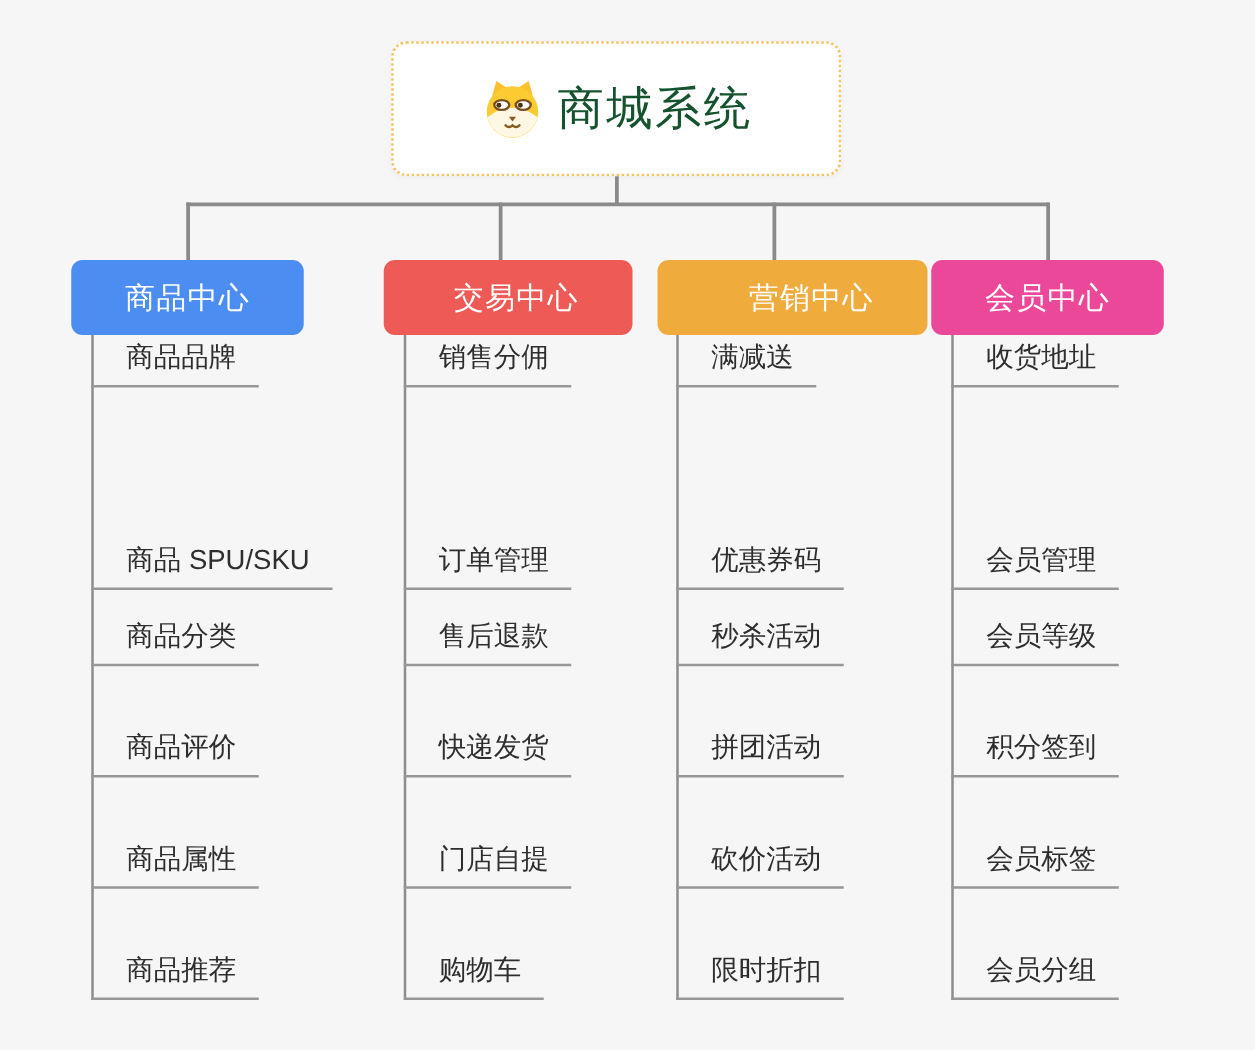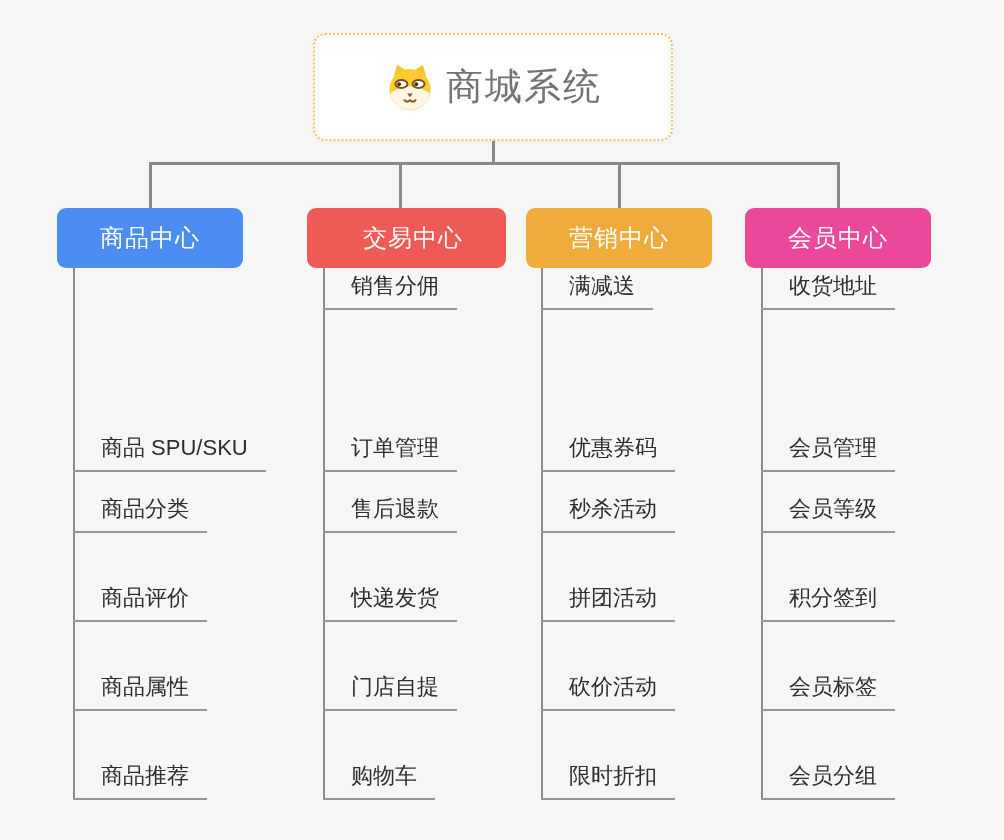--- a/index.html
+++ b/index.html
@@ -16,21 +16,21 @@
     position:absolute;left:313px;top:33px;width:360px;height:108px;
     background:#ffffff;
     border:2px dotted #f6c263;
     border-radius:12px;
     box-sizing:border-box;
     display:flex;align-items:center;justify-content:center;
     box-shadow:0 1px 4px rgba(0,0,0,0.04);
   }
   .root-title{
     font-size:37px;
-    color:#737373;
+    color:#14532d;
     font-weight:500;
     letter-spacing:2px;
     white-space:nowrap;
   }
   .root-icon{margin-right:10px;display:block;}
 
   
   .line{position:absolute;background:#8a8a8a;}
   .stem{left:492px;top:141px;width:3px;height:22px;}
   .rail{left:149px;top:162px;width:690px;height:3px;}
@@ -43,21 +43,21 @@
   
   .branch-node{
     position:absolute;top:208px;width:186px;height:60px;
     border-radius:9px;
     display:flex;align-items:center;justify-content:center;
     color:#ffffff;font-size:24px;font-weight:500;
     letter-spacing:1px;white-space:nowrap;
   }
   .b1{left:57px;}
   .b2{left:307px;padding-left:13px;}
-  .b3{left:526px;}
+  .b3{left:526px;padding-left:30px;}
   .b4{left:745px;}
 
   
   .subtree{position:absolute;top:268px;height:532px;width:240px;}
   .subtree .vline{
     position:absolute;left:0;top:0;width:2px;height:532px;
     background:#8d8d8d;
   }
   .c1{left:73px;}
   .c2{left:323px;}
@@ -113,20 +113,21 @@
   <div class="branch-node b3" style="background: rgb(239, 172, 61);">营销中心</div>
   <div class="branch-node b4" style="background: #ec4899;">会员中心</div>
 
   <div class="subtree c1">
     <div class="vline"></div>
     <div class="topic">商品 SPU/SKU</div>
     <div class="topic">商品分类</div>
     <div class="topic">商品评价</div>
     <div class="topic">商品属性</div>
     <div class="topic">商品推荐</div>
+    <div class="topic">商品品牌</div>
   </div>
 
   <div class="subtree c2">
     <div class="vline"></div>
     <div class="topic">订单管理</div>
     <div class="topic">售后退款</div>
     <div class="topic">快递发货</div>
     <div class="topic">门店自提</div>
     <div class="topic">购物车</div>
     <div class="topic">销售分佣</div>

